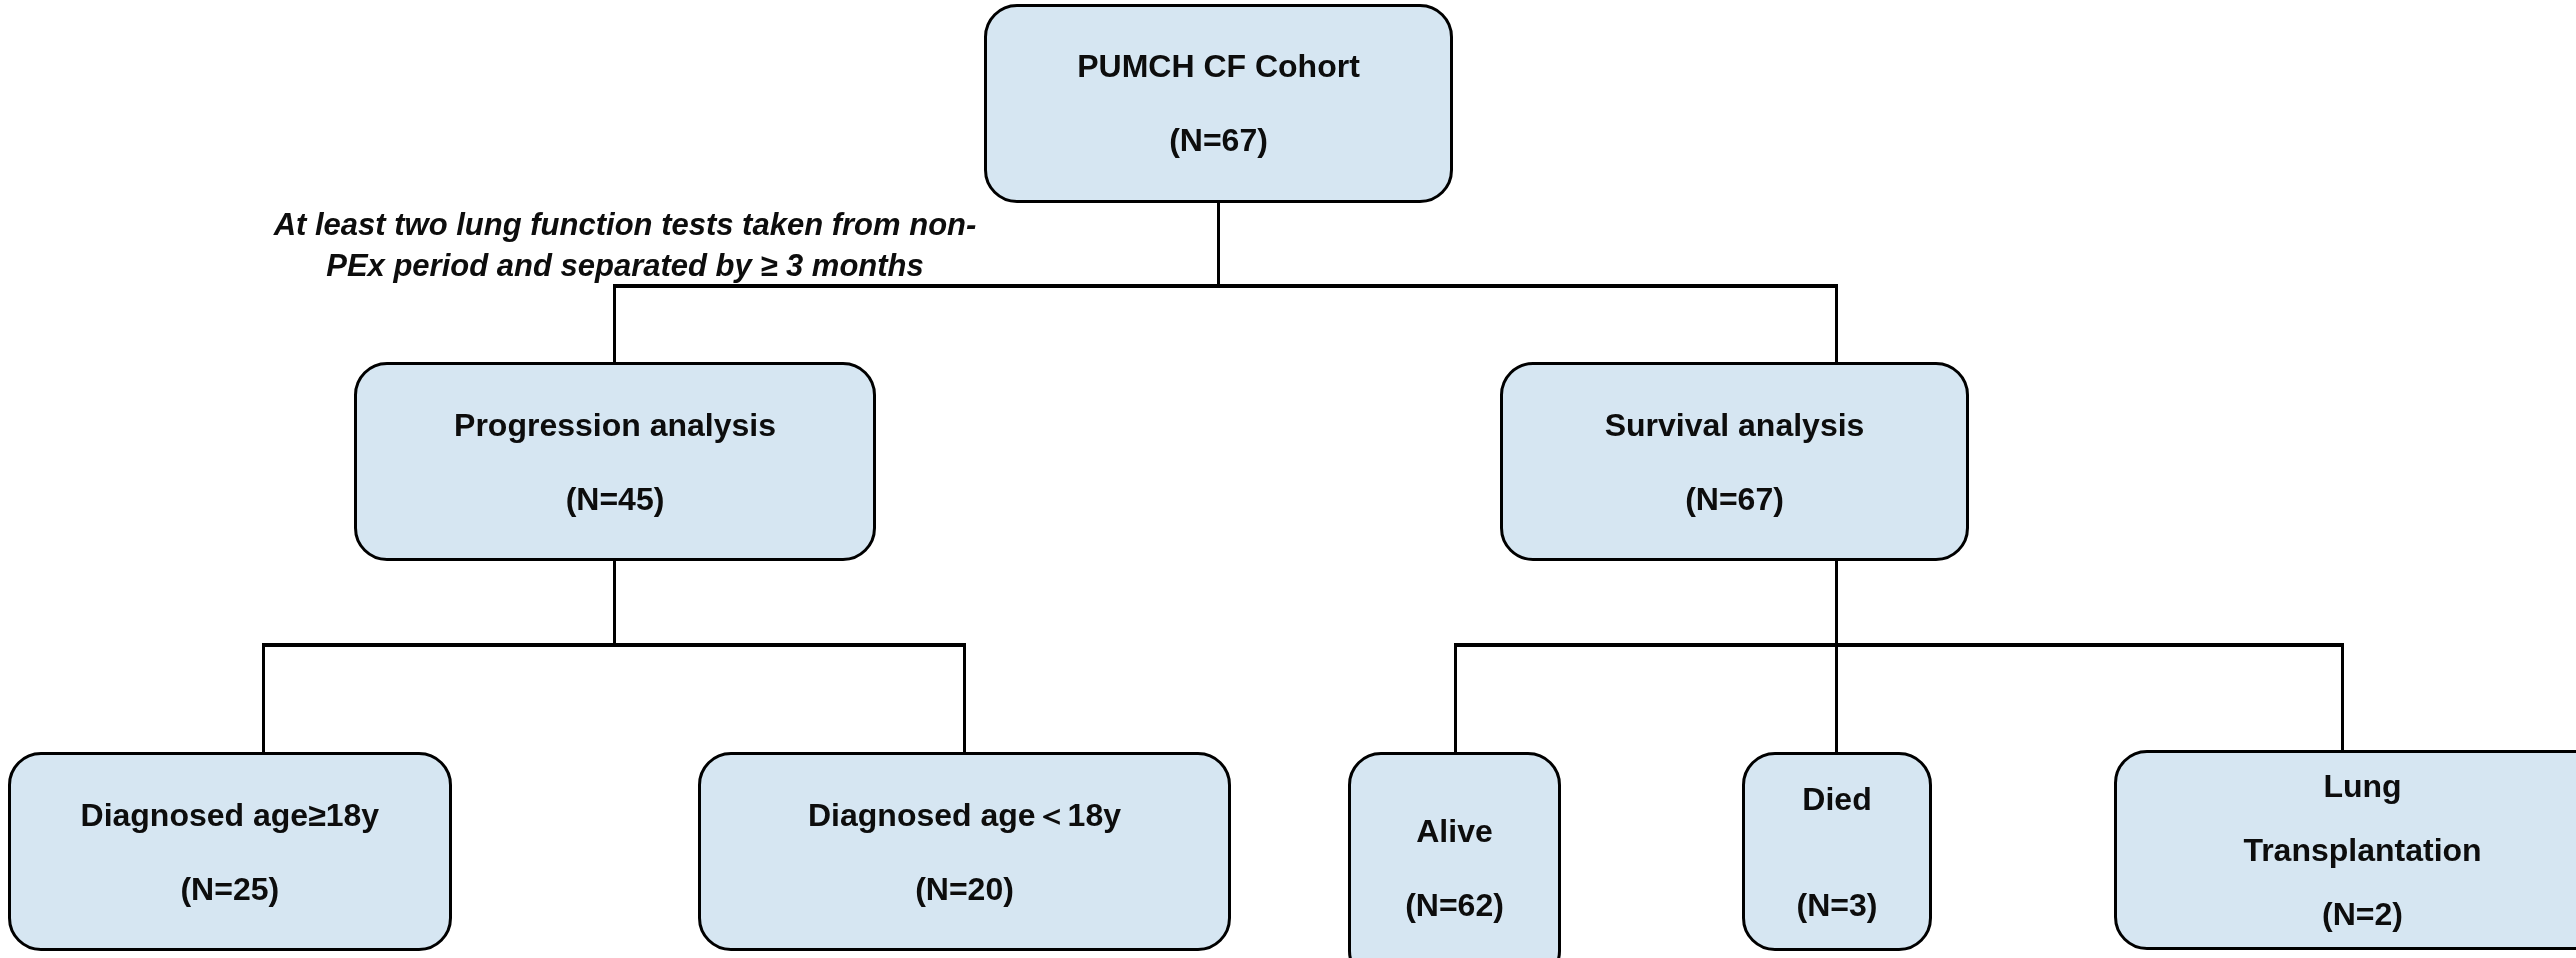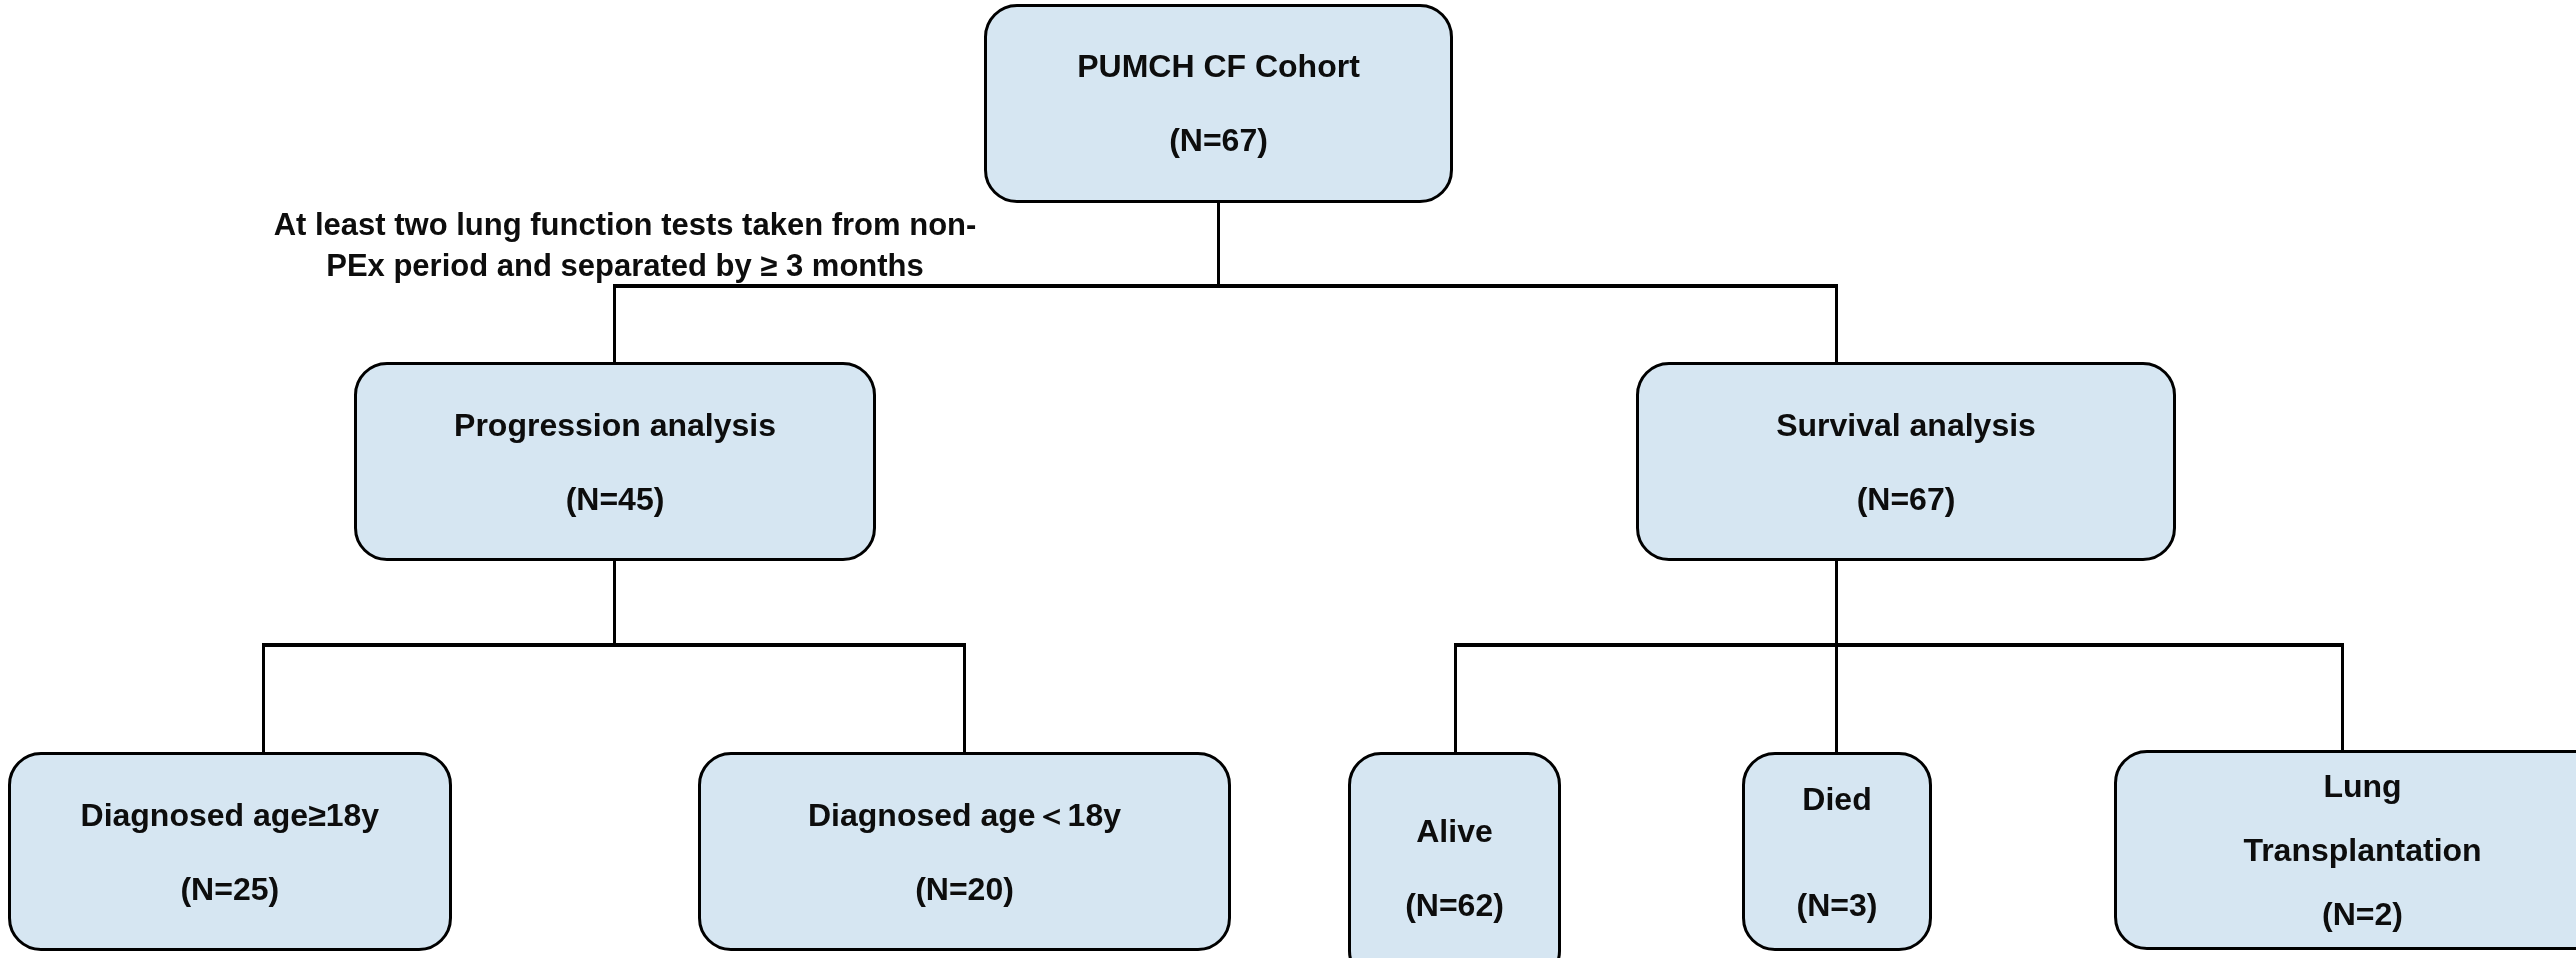--- a/index.html
+++ b/index.html
@@ -31,35 +31,36 @@
     text-align:center;
     font-size:32px;
     font-weight:600;
     line-height:74px;
     color:var(--text);
     white-space:nowrap;
   }
   .node span{display:block;}
   #node-root        {left:984px; top:3.9px;   width:469px; height:199px;}
   #node-progression {left:354px;  top:362px; width:522px; height:199px;}
-  #node-survival    {left:1636px; top:362px; width:540px; height:199px;}
+  #node-survival    {left:1500px; top:362px; width:469px; height:199px;}
   #node-ge18        {left:7.8px;   top:752px; width:444px; height:199px;}
   #node-lt18        {left:698px;  top:752px; width:533px; height:199px;}
   #node-alive       {left:1348px; top:752px; width:213px; height:232px;}
   #node-died        {left:1742px; top:752px; width:190px; height:199px;gap:32px;}
   #node-lungtx      {left:2114px; top:750px; width:497px; height:200px; line-height:64px;}
   .annotation{
     position:absolute;
     left:212px; top:204px;
     width:826px;
     text-align:center;
     font-size:31px;
     font-weight:600;
     line-height:41px;
     color:var(--text);
+    font-style:italic;
   }
   .cline{position:absolute; background:var(--line);}
   
   #ln-root-stem   {left:1217px; top:203px; width:3.1px; height:85px;}
   #ln-prog-drop   {left:613px;  top:284px; width:3.1px; height:80px;}
   #ln-surv-drop   {left:1835px; top:284px; width:3.1px; height:80px;}
   #ln-prog-stem   {left:613px;  top:559px; width:3.1px; height:88px;}
   #ln-surv-stem   {left:1835px; top:559px; width:3.1px; height:88px;}
   #ln-ge18-drop   {left:262px;  top:643px; width:3.1px; height:111px;}
   #ln-lt18-drop   {left:963px; top:643px; width:3.1px; height:111px;}

